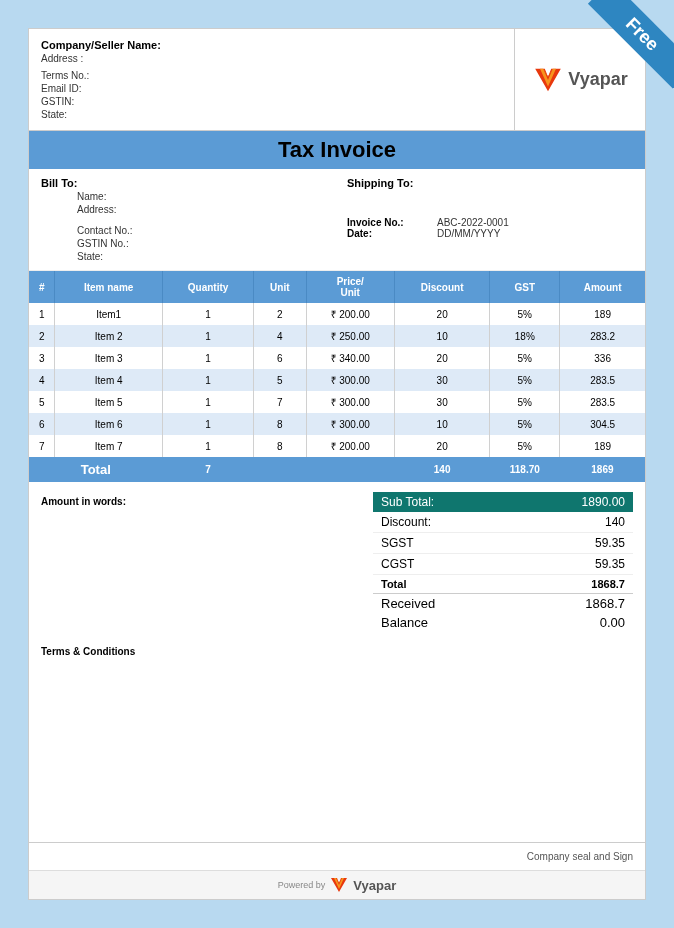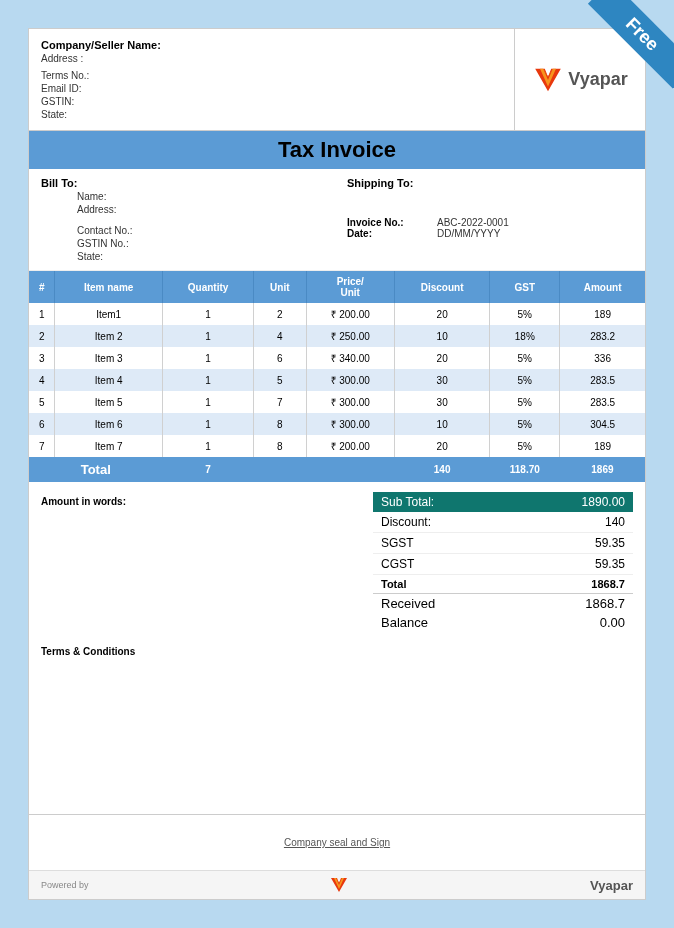--- a/index.html
+++ b/index.html
@@ -250,36 +250,35 @@
       font-size: 10px;
     }
     .terms-label {
       font-weight: bold;
     }
 
     
     .invoice-footer {
       margin-top: auto;
       border-top: 1px solid #ccc;
-      padding: 22px 12px;
-      display: flex;
-      justify-content: center;
+      padding: 8px 12px;
+      display: flex;
+      justify-content: flex-end;
       align-items: center;
       font-size: 10px;
       color: #555;
-      text-decoration: underline;
     }
 
     
     .powered-footer {
       background: #f5f5f5;
       border-top: 1px solid #ddd;
       display: flex;
       align-items: center;
-      justify-content: space-between;
+      justify-content: center;
       padding: 4px 12px;
       gap: 4px;
     }
     .powered-text {
       font-size: 9px;
       color: #888;
     }
   </style>
 </head>
 <body>

